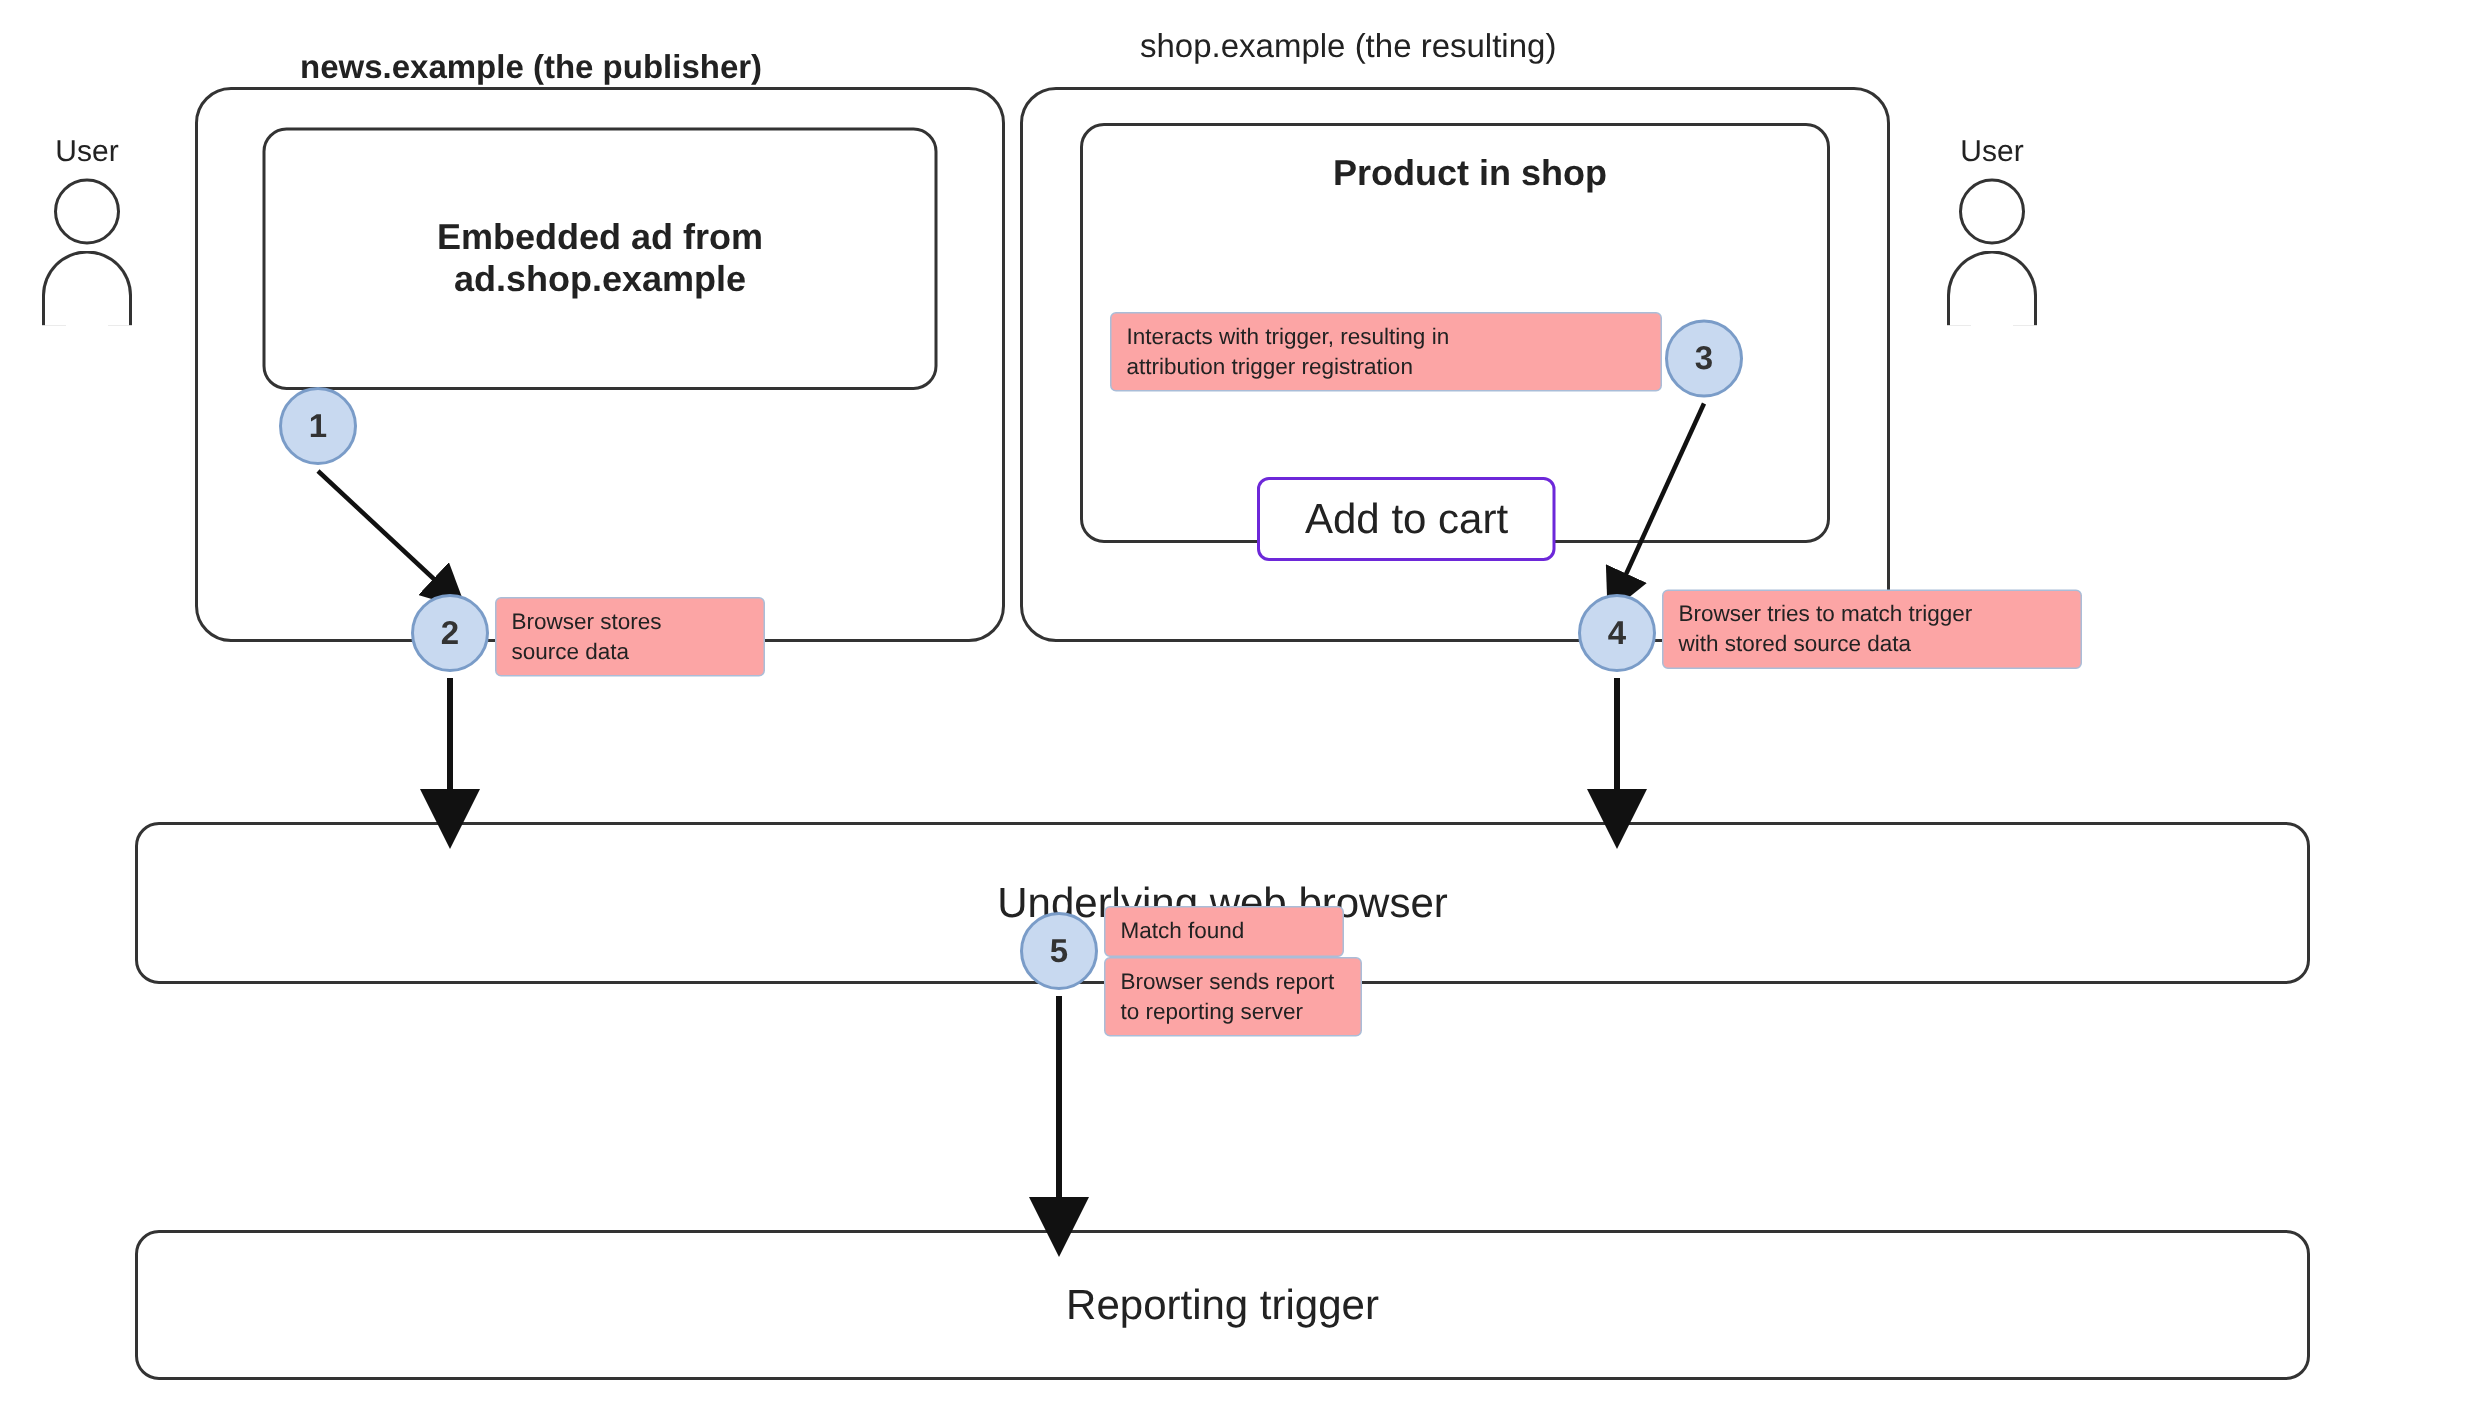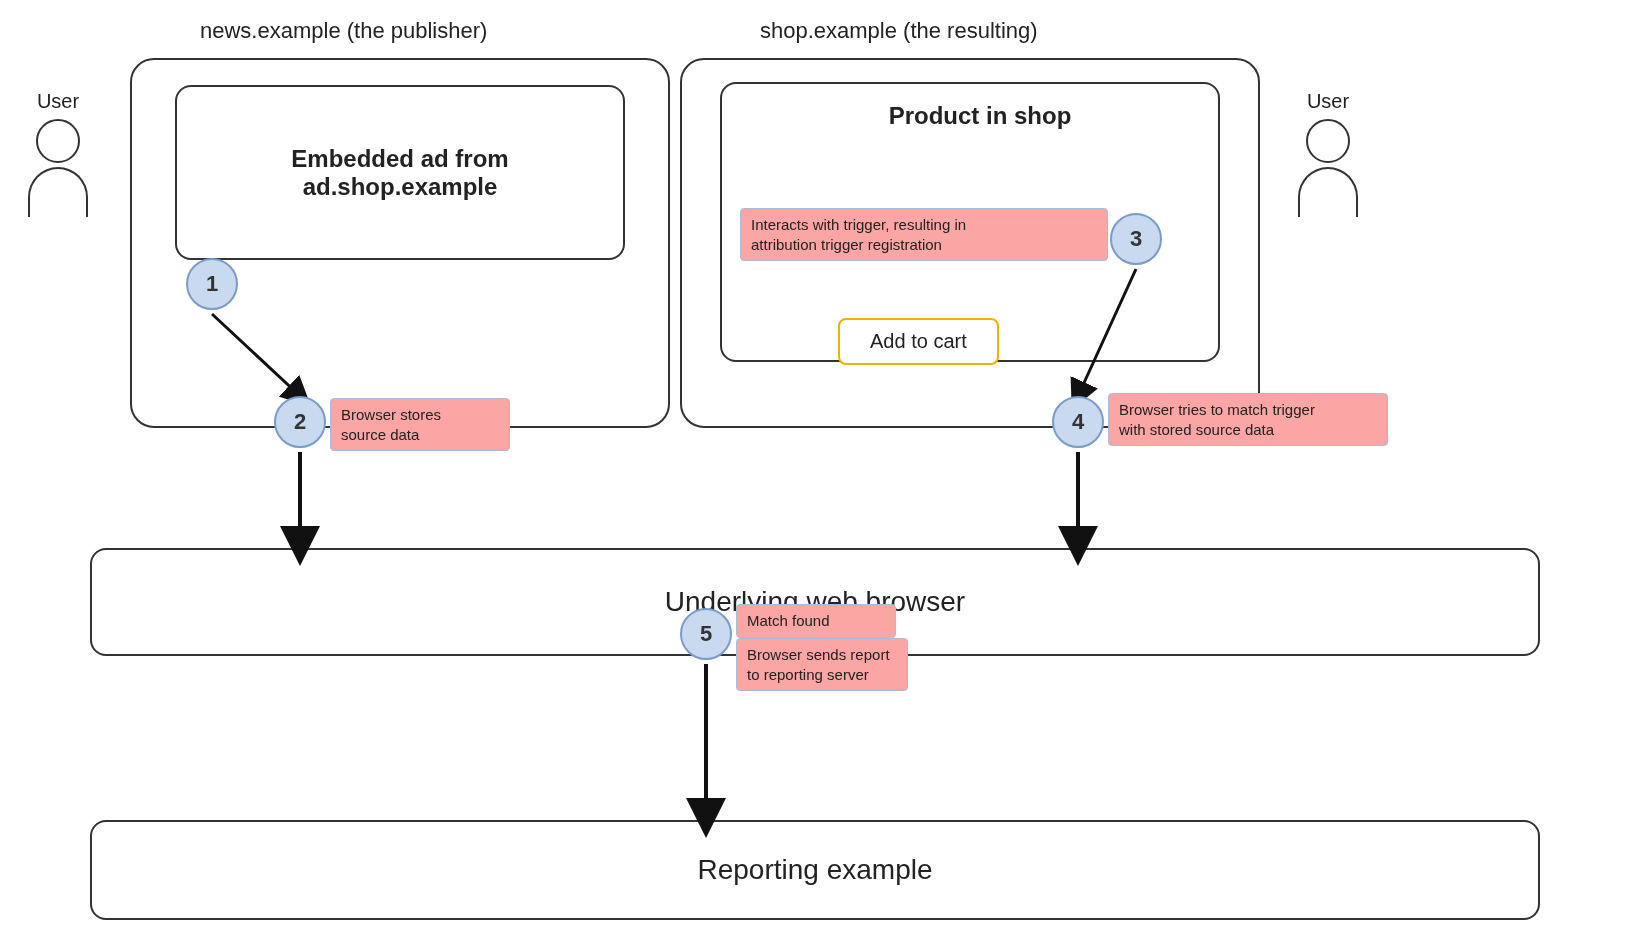--- a/index.html
+++ b/index.html
@@ -111,24 +111,24 @@
       align-items: center;
       justify-content: center;
     }
     .bottom-box-text {
       font-size: 28px;
       color: #222;
     }
     
     .add-to-cart-btn {
       position: absolute;
-      border: 2px solid #eab308;
+      border: 2px solid #6d28d9;
       border-radius: 8px;
       padding: 10px 30px;
-      font-size: 20px;
+      font-size: 28px;
       color: #222;
       background: #fff;
     }
     
     .arrows-svg {
       position: absolute;
       top: 0;
       left: 0;
       width: 1652px;
       height: 948px;
@@ -152,21 +152,21 @@
     <line x1="1078" y1="452" x2="1078" y2="546" stroke="#111" stroke-width="4" marker-end="url(#arrow)"></line>
 
     <line x1="706" y1="664" x2="706" y2="818" stroke="#111" stroke-width="4" marker-end="url(#arrow)"></line>
     <defs>
       <marker id="arrow" markerWidth="10" markerHeight="10" refX="5" refY="5" orient="auto">
         <path d="M0,0 L10,5 L0,10 Z" fill="#111"></path>
       </marker>
     </defs>
   </svg>
 
-  <div class="section-label" style="left:200px; top:18px;">news.example (the publisher)</div>
+  <div class="section-label" style="left:200px; top:32px;font-weight:bold;">news.example (the publisher)</div>
 
   <div class="outer-box" style="left:130px; top:58px; width:540px; height:370px;"></div>
 
   <div class="inner-box" style="left:175px; top:85px; width:450px; height:175px;">
     <div class="inner-box-text" style="white-space:pre-line;">Embedded ad from
 ad.shop.example</div>
   </div>
 
   <div class="section-label" style="left:760px; top:18px;">shop.example (the resulting)</div>
 
@@ -235,16 +235,16 @@
   <div class="info-box" style="left:736px; top:604px; width:160px;">
     <span>Match found</span>
   </div>
 
   <div class="info-box" style="left:736px; top:638px; width:172px;">
     <span style="white-space:pre-line;">Browser sends report
 to reporting server</span>
   </div>
 
   <div class="bottom-box" style="left:90px; top:820px; width:1450px; height:100px;">
-    <span class="bottom-box-text">Reporting example</span>
+    <span class="bottom-box-text">Reporting trigger</span>
   </div>
 
 </div>
 
 </body></html>

